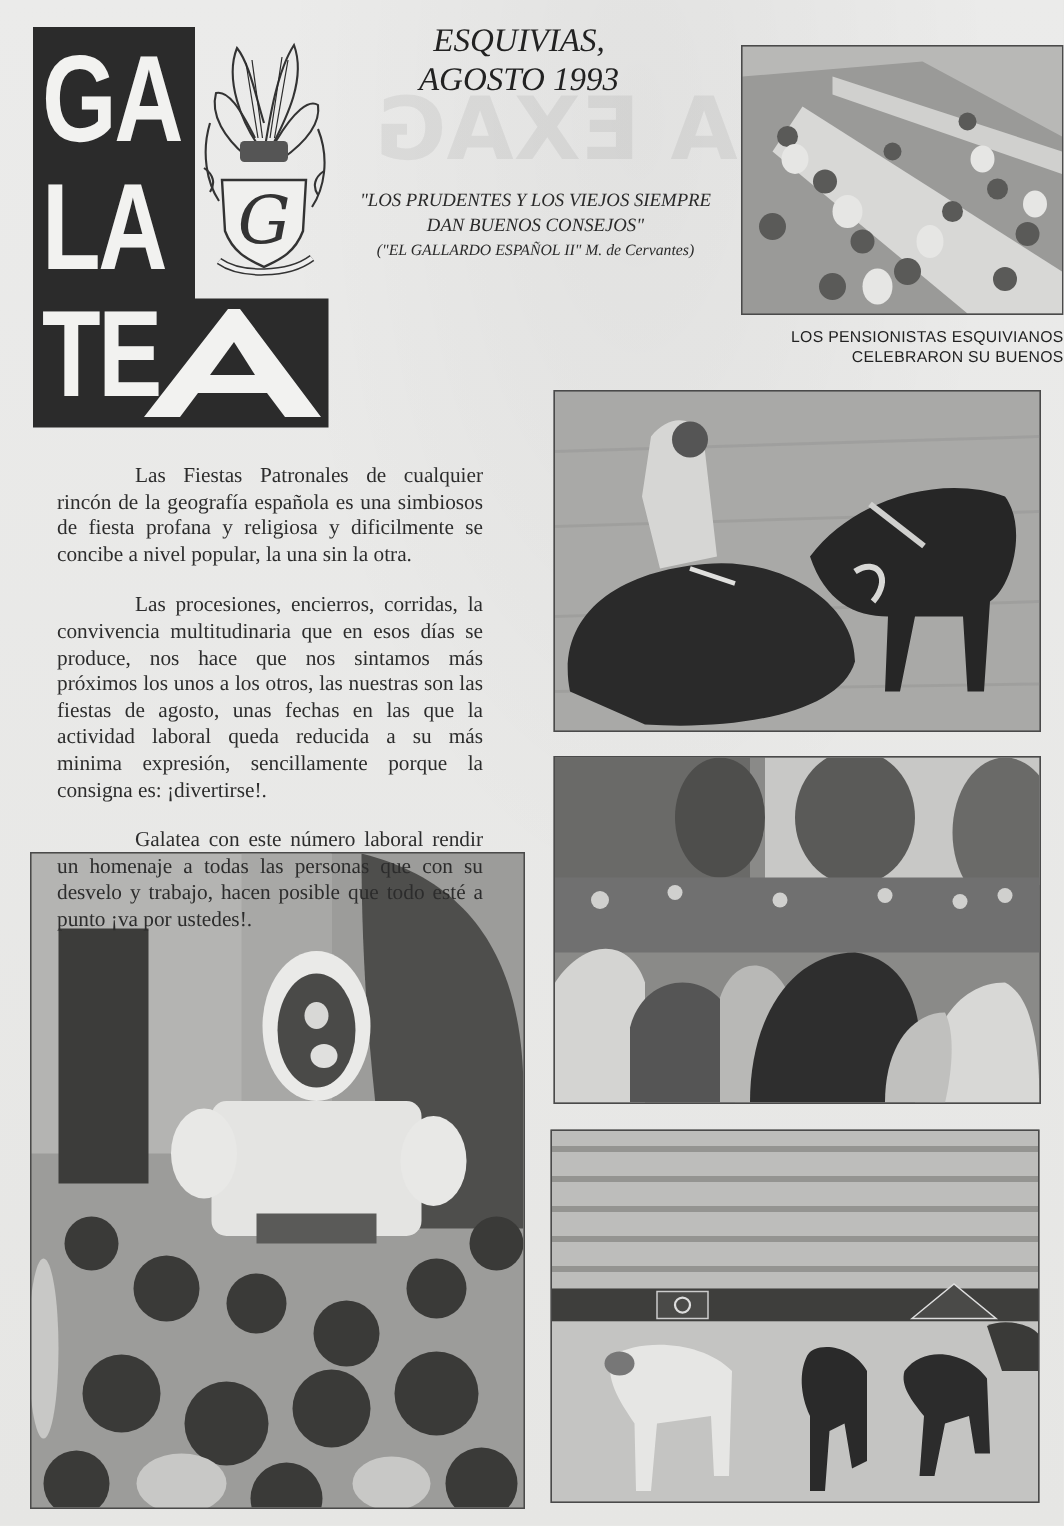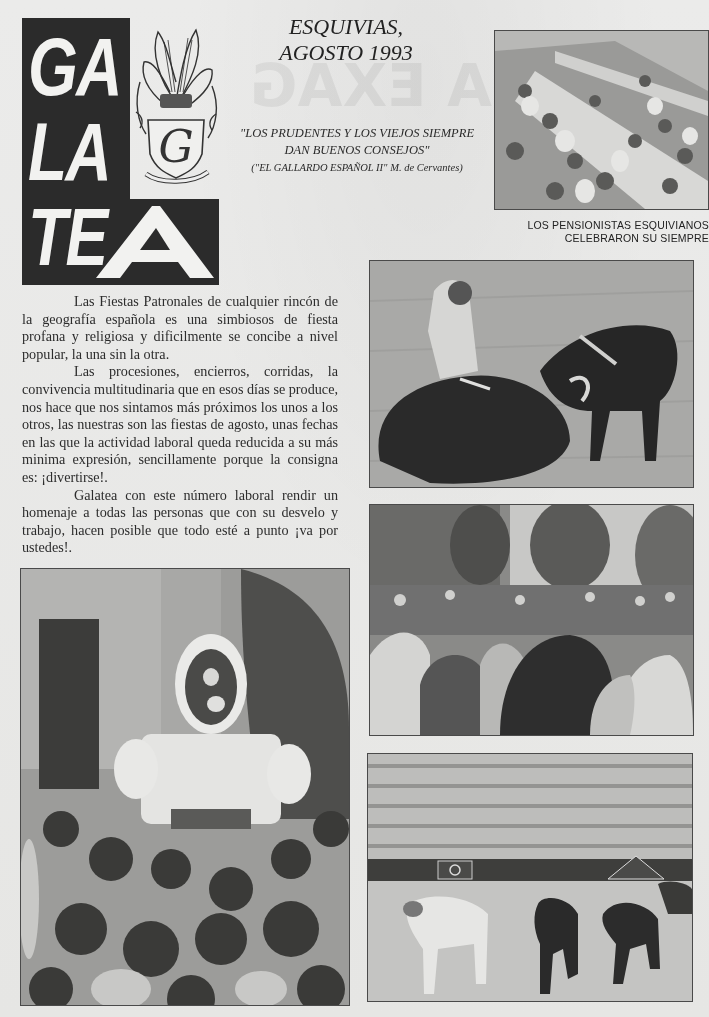--- a/index.html
+++ b/index.html
@@ -16,21 +16,21 @@
       linear-gradient(180deg, #ebebea 0%, #e6e6e4 100%);
   }
   
   .ghost {
     position: absolute; color: rgba(0,0,0,0.06); font-weight: bold;
     font-family: "DejaVu Sans", sans-serif; white-space: nowrap;
   }
 
   
   .logo {
-    position: absolute; left: 22px; top: 18px; width: 197px; height: 267px; font-style: italic;
+    position: absolute; left: 22px; top: 18px; width: 197px; height: 267px;
   }
   .logo .blk1 { position: absolute; left: 0; top: 0; width: 108px; height: 267px; background: #2b2b2b; }
   .logo .blk2 { position: absolute; left: 108px; top: 181px; width: 89px; height: 86px; background: #2b2b2b; }
   .logo .ltr {
     position: absolute; color: #f2f2f0; font-family: "Liberation Sans", "DejaVu Sans", sans-serif;
     font-weight: bold; letter-spacing: -2px; line-height: 1;
     transform: scaleX(0.78); transform-origin: left top;
   }
   .logo .l1 { left: 6px; top: 8px; font-size: 82px; }
   .logo .l2 { left: 6px; top: 93px; font-size: 82px; }
@@ -66,21 +66,21 @@
     position: absolute; left: 494px; top: 219px; width: 215px; text-align: right;
     font-family: "Liberation Sans", "DejaVu Sans", sans-serif; font-size: 10.5px; line-height: 13px;
     color: #222; letter-spacing: 0.2px;
   }
 
   
   .article {
     position: absolute; left: 22px; top: 293px; width: 316px;
     font-size: 14.2px; line-height: 17.6px; text-align: justify; color: #2c2c2c;
   }
-  .article p { margin: 0; text-indent: 52px; }
+  .article p { margin: 16px; text-indent: 52px; }
 </style>
 </head>
 <body>
 
 <div class="page-bg"></div>
 <div class="ghost" style="left:250px;top:52px;font-size:58px;transform:scaleX(-1);">OTECA EXAG</div>
 
 <div class="logo">
   <div class="blk1"></div>
   <div class="blk2"></div>
@@ -151,21 +151,21 @@
         <ellipse cx="70" cy="110" rx="10" ry="11"></ellipse>
       <ellipse cx="125" cy="130" rx="9" ry="11"></ellipse>
         <ellipse cx="160" cy="75" rx="8" ry="9"></ellipse>
       <ellipse cx="195" cy="105" rx="8" ry="9"></ellipse>
         <ellipse cx="90" cy="160" rx="10" ry="12"></ellipse>
     </g>
   </svg>
 </div>
 <div class="caption">
   <div>LOS PENSIONISTAS ESQUIVIANOS</div>
-  <div>CELEBRARON SU SIEMPRE</div>
+  <div>CELEBRARON SU BUENOS</div>
 </div>
 
 <div class="photo p2">
   <svg viewBox="0 0 323 226" preserveAspectRatio="none">
     <rect width="323" height="226" fill="#a9a9a7"></rect>
     <g stroke="#9a9a98" stroke-width="2" opacity="0.6">
       <line x1="0" y1="40" x2="323" y2="30"></line>
         <line x1="0" y1="90" x2="323" y2="80"></line>
       <line x1="0" y1="150" x2="323" y2="140"></line>
         <line x1="0" y1="200" x2="323" y2="195"></line>

